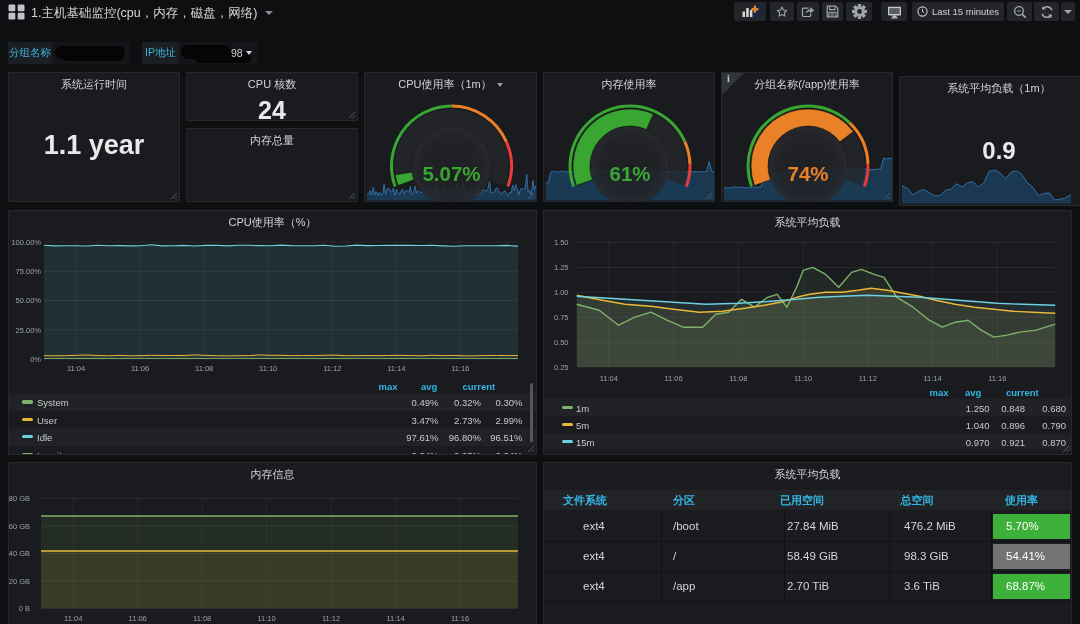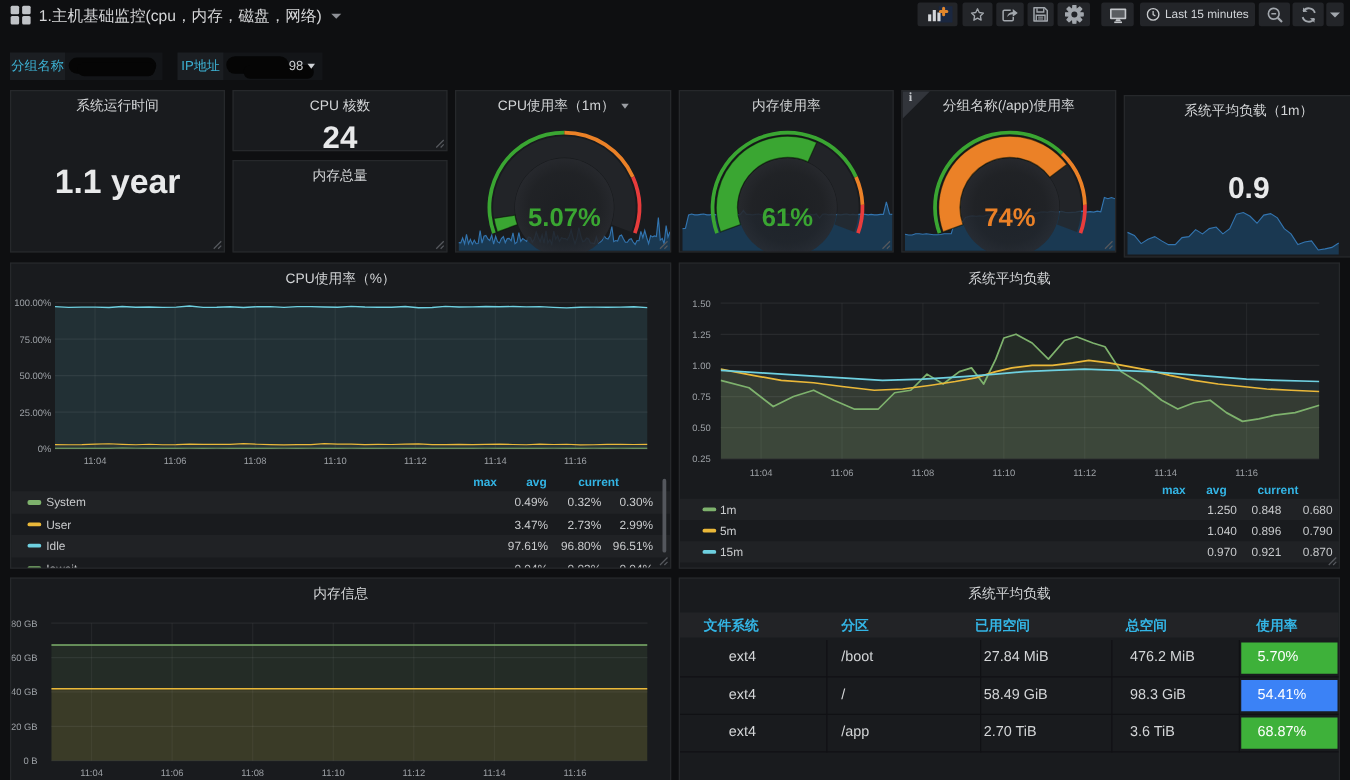--- a/index.html
+++ b/index.html
@@ -481,21 +481,21 @@
           <div class="tbl-vline" style="left: 117px; top: 0px; height: 30px;"></div>
           <div class="tbl-vline" style="left: 240px; top: 0px; height: 30px;"></div>
           <div class="tbl-vline" style="left: 345px; top: 0px; height: 30px;"></div>
           <div class="tbl-vline" style="left: 447px; top: 0px; height: 30px;"></div>
         </div>
         <div class="tbl-row" style="left: 0px; top: 78.5px; width: 527px; height: 30px;">
           <div class="tbl-cell" style="left: 39px;">ext4</div>
           <div class="tbl-cell" style="left: 129px;">/</div>
           <div class="tbl-cell" style="left: 243px;">58.49 GiB</div>
           <div class="tbl-cell" style="left: 360px;">98.3 GiB</div>
-          <div class="tbl-cell-colored" style="left: 449px; top: 2px; width: 77px; height: 25px; background: #3b82f6;">54.41%</div>
+          <div class="tbl-cell-colored" style="left: 449px; top: 2px; width: 77px; height: 25px; background: #737373;">54.41%</div>
           <div class="tbl-vline" style="left: 117px; top: 0px; height: 30px;"></div>
           <div class="tbl-vline" style="left: 240px; top: 0px; height: 30px;"></div>
           <div class="tbl-vline" style="left: 345px; top: 0px; height: 30px;"></div>
           <div class="tbl-vline" style="left: 447px; top: 0px; height: 30px;"></div>
         </div>
         <div class="tbl-row" style="left: 0px; top: 108.5px; width: 527px; height: 30px;">
           <div class="tbl-cell" style="left: 39px;">ext4</div>
           <div class="tbl-cell" style="left: 129px;">/app</div>
           <div class="tbl-cell" style="left: 243px;">2.70 TiB</div>
           <div class="tbl-cell" style="left: 360px;">3.6 TiB</div>

